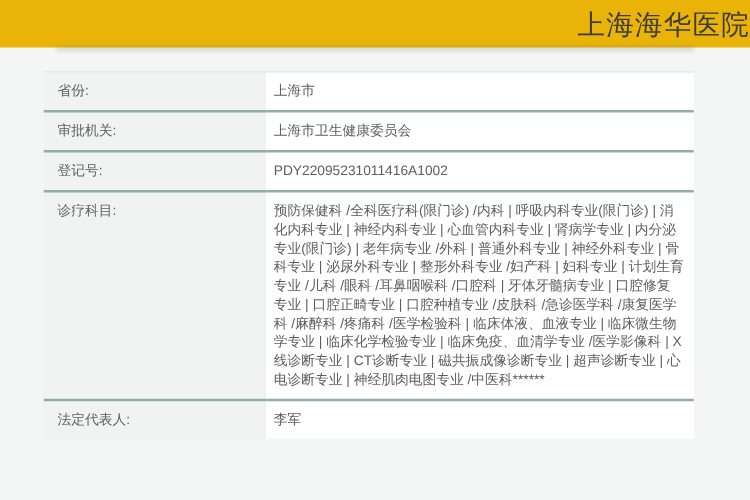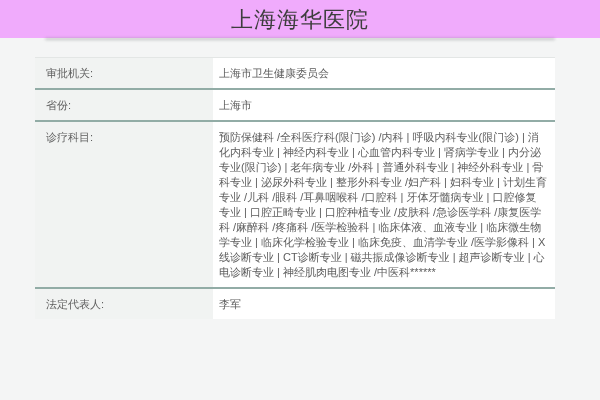--- a/index.html
+++ b/index.html
@@ -5,22 +5,22 @@
   * { box-sizing: border-box; margin: 0; padding: 0; }
   html, body {
     width: 600px; height: 400px;
     overflow: hidden;
     font-family: "Liberation Sans", "DejaVu Sans", sans-serif;
     background: #f4f5f5;
   }
   .header {
     width: 600px;
     height: 38px;
-    background: #f0abfc;
-    text-align: center;
+    background: #eab308;
+    text-align: right;
     padding-top: 5px;
   }
   .page-title {
     font-size: 22px;
     letter-spacing: 1px;
     color: #3d3d3d;
     font-weight: 500;
   }
   .header-shadow {
     width: 510px;
@@ -63,26 +63,30 @@
 <body>
 
 <div class="header">
   <div class="page-title">上海海华医院</div>
 </div>
 <div class="header-shadow"></div>
 
 <table class="info-table">
   <tbody>
     <tr>
+      <td class="label-cell">省份:</td>
+      <td class="value-cell">上海市</td>
+    </tr>
+    <tr>
       <td class="label-cell">审批机关:</td>
       <td class="value-cell">上海市卫生健康委员会</td>
     </tr>
     <tr>
-      <td class="label-cell">省份:</td>
-      <td class="value-cell">上海市</td>
+      <td class="label-cell">登记号:</td>
+      <td class="value-cell">PDY22095231011416A1002</td>
     </tr>
     <tr>
       <td class="label-cell">诊疗科目:</td>
       <td class="value-cell">预防保健科 /全科医疗科(限门诊) /内科 | 呼吸内科专业(限门诊) | 消化内科专业 | 神经内科专业 | 心血管内科专业 | 肾病学专业 | 内分泌专业(限门诊) | 老年病专业 /外科 | 普通外科专业 | 神经外科专业 | 骨科专业 | 泌尿外科专业 | 整形外科专业 /妇产科 | 妇科专业 | 计划生育专业 /儿科 /眼科 /耳鼻咽喉科 /口腔科 | 牙体牙髓病专业 | 口腔修复专业 | 口腔正畸专业 | 口腔种植专业 /皮肤科 /急诊医学科 /康复医学科 /麻醉科 /疼痛科 /医学检验科 | 临床体液、血液专业 | 临床微生物学专业 | 临床化学检验专业 | 临床免疫、血清学专业 /医学影像科 | X线诊断专业 | CT诊断专业 | 磁共振成像诊断专业 | 超声诊断专业 | 心电诊断专业 | 神经肌肉电图专业 /中医科******</td>
     </tr>
     <tr>
       <td class="label-cell">法定代表人:</td>
       <td class="value-cell">李军</td>
     </tr>
 

